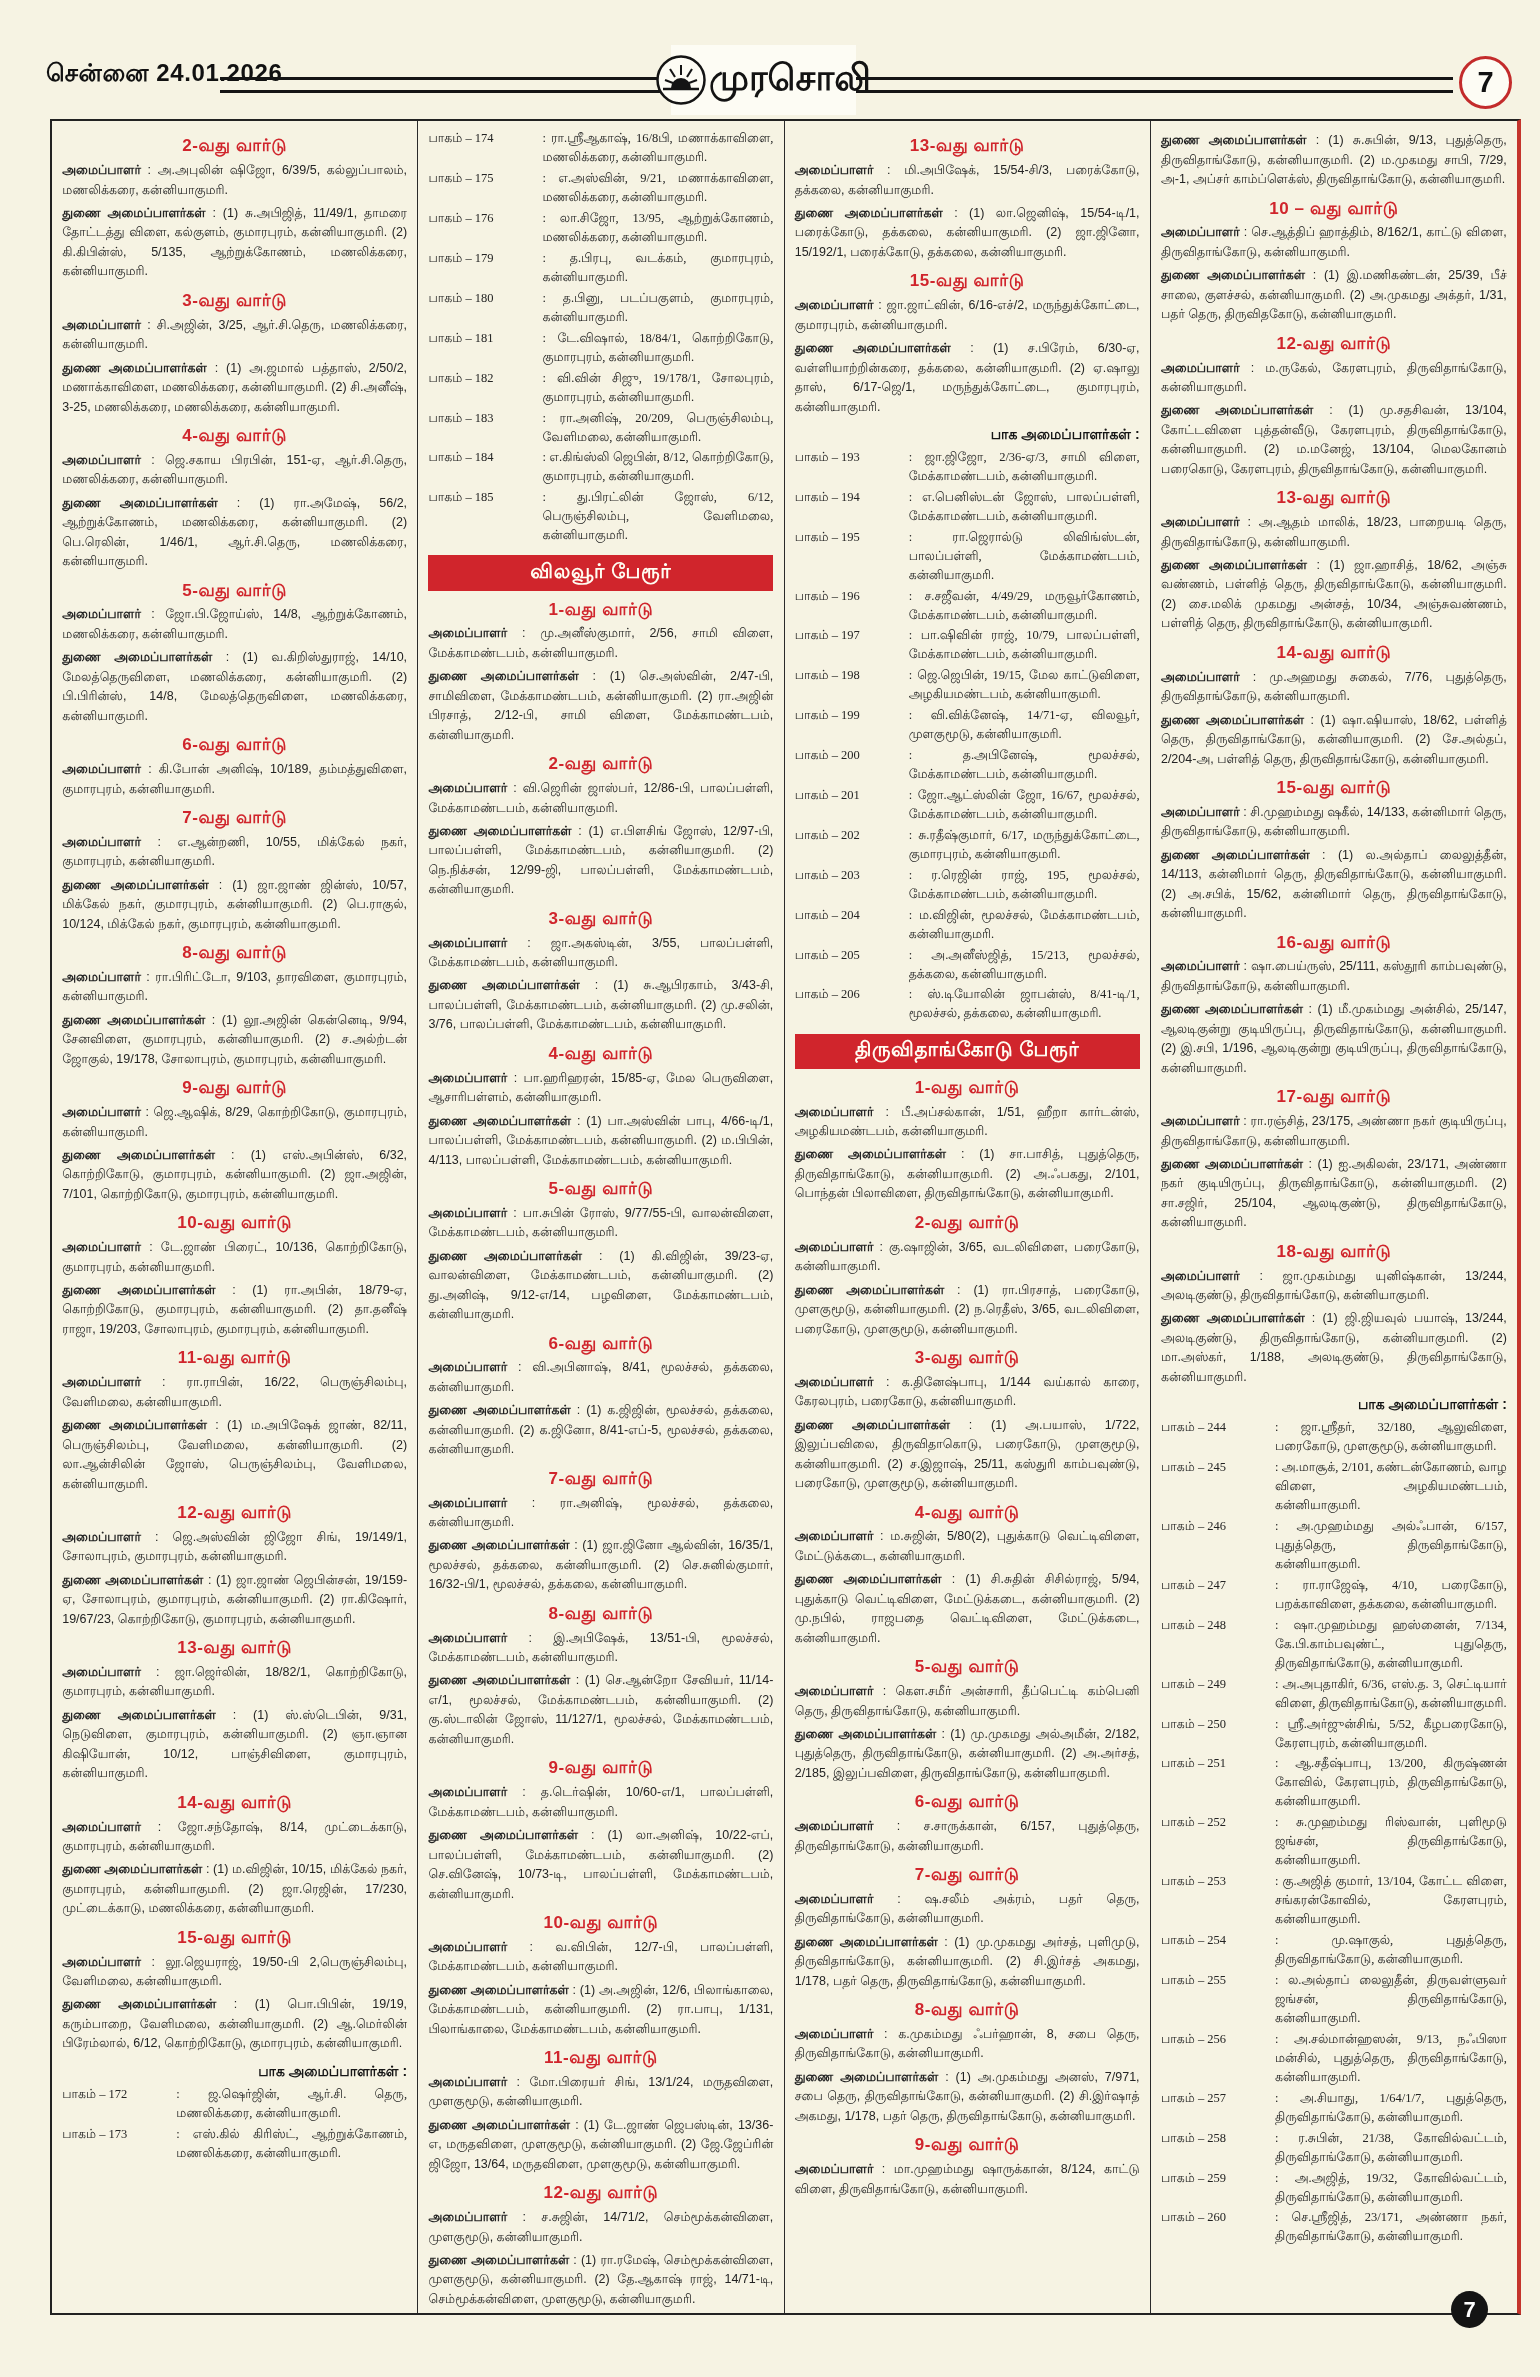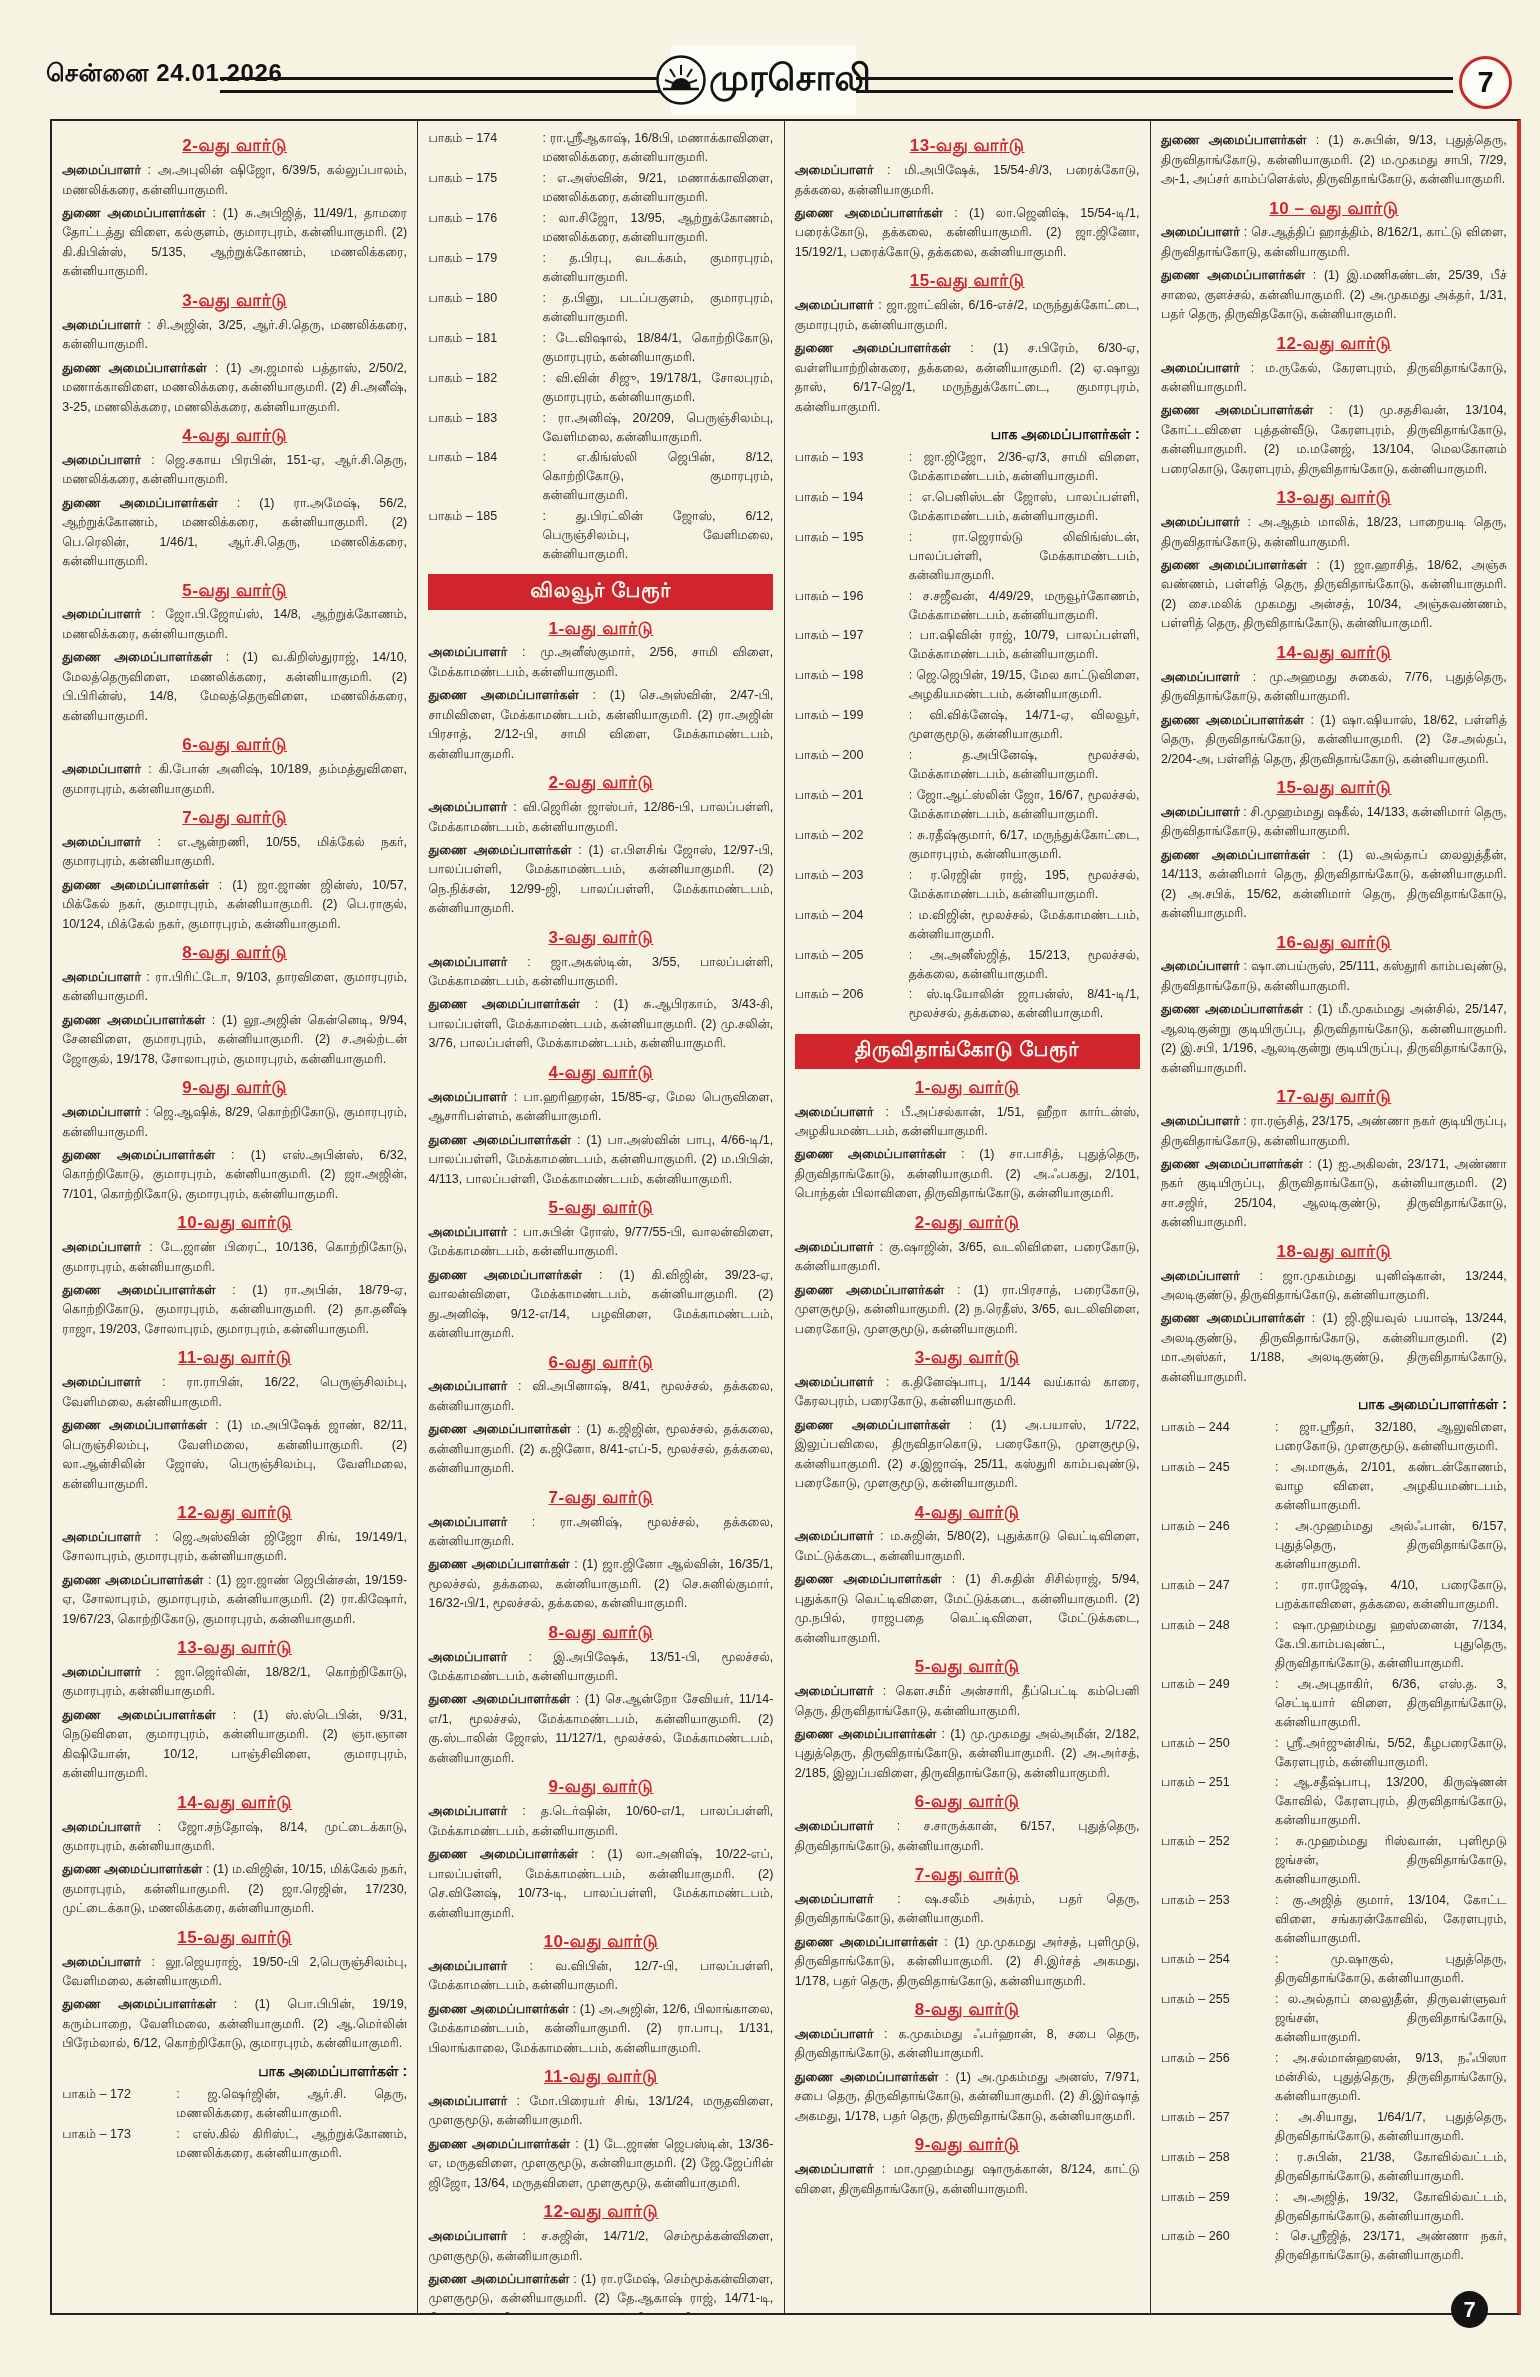--- a/index.html
+++ b/index.html
@@ -39,35 +39,35 @@
     display:grid;grid-template-columns:1fr 1fr 1fr 1fr;
     background:#f6f3e3;
   }
   .col{
     padding:6.4px 10.2px 7.7px 10.2px;overflow:hidden;
     border-right:1.3px solid #2a2a2a;
   }
   .col:last-child{border-right:none;}
   .ward-heading{
     color:#d0252c;font-weight:bold;text-align:center;
-    font-size:17px;margin:9px 0 3.8px 0;letter-spacing:0.6px;text-decoration:underline;
+    font-size:17px;margin:9px 0 3.8px 0;letter-spacing:0.6px;
   }
   .section-banner{
     background:#d0252c;color:#fffdf2;font-weight:bold;text-align:center;
     font-size:20px;padding:4.5px 2.6px 5.7px 2.6px;margin:10.2px 0 5.1px 0;letter-spacing:0.6px;
   }
   .center-head{
     text-align:right;font-weight:bold;font-size:14px;margin:9px 0 3.8px 0;color:#161616;
   }
   .para{
     font-size:12.5px;line-height:1.56;text-align:justify;margin:3.8px 0;
   }
   .para .lead{font-weight:bold;}
   .part{
-    font-size:12.5px;line-height:1.52;margin:1.9px 0;display:flex;
+    font-size:12.5px;line-height:1.52;margin:1.9px 0;display:flex;font-family:Liberation Serif, serif;
   }
   .part .pnum{width:114px;flex:none;}
   .part .ptext{flex:1;text-align:justify;}
   
   .page-circle-bottom{
     position:absolute;left:1451px;top:2291px;width:37px;height:37px;
     background:#141414;border-radius:50%;
     display:flex;align-items:center;justify-content:center;
     font-size:22px;font-weight:bold;color:#fff;
   }

